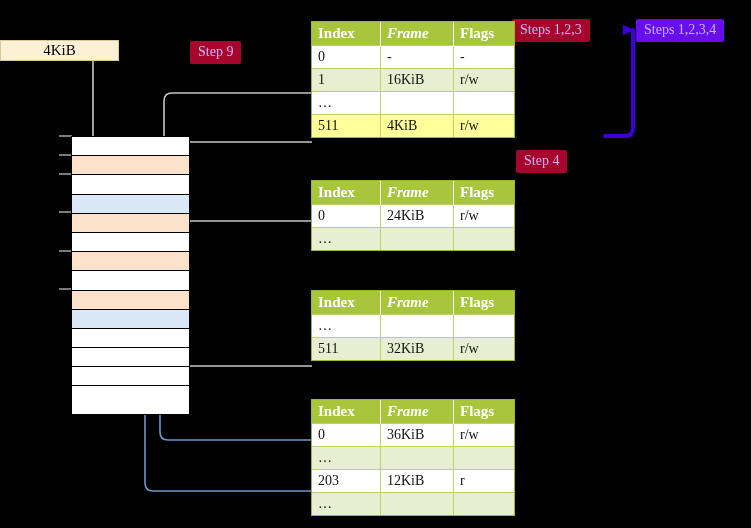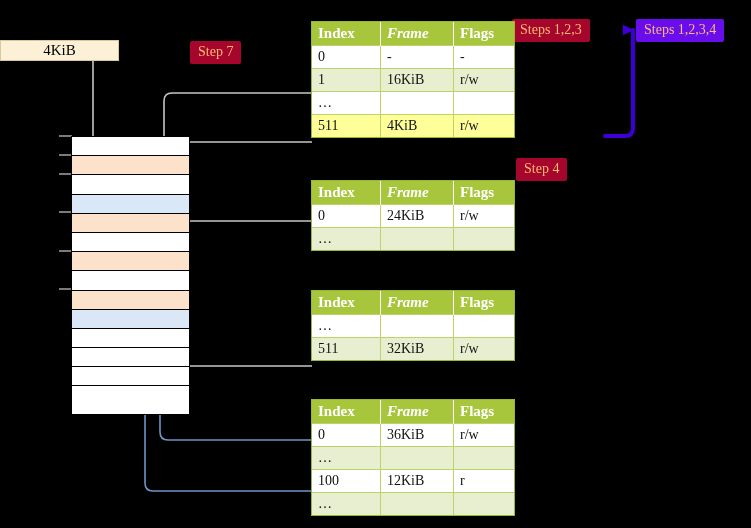--- a/index.html
+++ b/index.html
@@ -2,21 +2,21 @@
 <html><head>
 <meta charset="utf-8">
 <style>
   html,body{margin:0;padding:0;background:#000;}
   body{width:751px;height:528px;position:relative;overflow:hidden;
        font-family:"Liberation Serif", serif;}
   .layer{position:absolute;left:0;top:0;width:751px;height:528px;}
   svg.layer{pointer-events:none;}
 
   
-  .badge{position:absolute;color:#fdba74;font-size:14px;line-height:1;
+  .badge{position:absolute;color:#c4b5fd;font-size:14px;line-height:1;
          padding:4px 8px 5px 8px;white-space:nowrap;border-radius:2px;
          font-family:"Liberation Serif", serif;}
   .badge.red{background:#a6062c;}
   .badge.purple{background:#6a0dec;}
 
   
   #mem-size-box{position:absolute;left:0;top:40px;width:119px;height:21px;
        background:#fcf1d6;border:1px solid #d9c89a;
        display:flex;align-items:center;justify-content:center;
        font-size:15px;color:#000;box-sizing:border-box;}
@@ -123,24 +123,24 @@
   <div class="mrow w"></div>
   <div class="mrow o"></div>
   <div class="mrow b"></div>
   <div class="mrow w"></div>
   <div class="mrow w"></div>
   <div class="mrow w"></div>
   <div class="mrow w"></div>
 </div>
 
 <div class="badge red" style="left:190px;top:41px;">
-  <span>Step 7</span>
-</div>
-
-<div class="badge red" style="left:516px;top:158px;">
+  <span>Step 9</span>
+</div>
+
+<div class="badge red" style="left:516px;top:150px;">
   <span>Step 4</span>
 </div>
 
 <div class="badge red" style="left:512px;top:19px;">
   <span>Steps 1,2,3</span>
 </div>
 
 <div class="badge purple" style="left:636px;top:19px;">
   <span>Steps 1,2,3,4</span>
 </div>
@@ -241,21 +241,21 @@
         <td>0</td>
         <td>36KiB</td>
         <td>r/w</td>
       </tr>
       <tr class="alt">
         <td>…</td>
         <td></td>
         <td></td>
       </tr>
       <tr>
-        <td>100</td>
+        <td>203</td>
         <td>12KiB</td>
         <td>r</td>
       </tr>
       <tr class="alt">
         <td>…</td>
         <td></td>
         <td></td>
       </tr>
     </tbody>
   </table>

